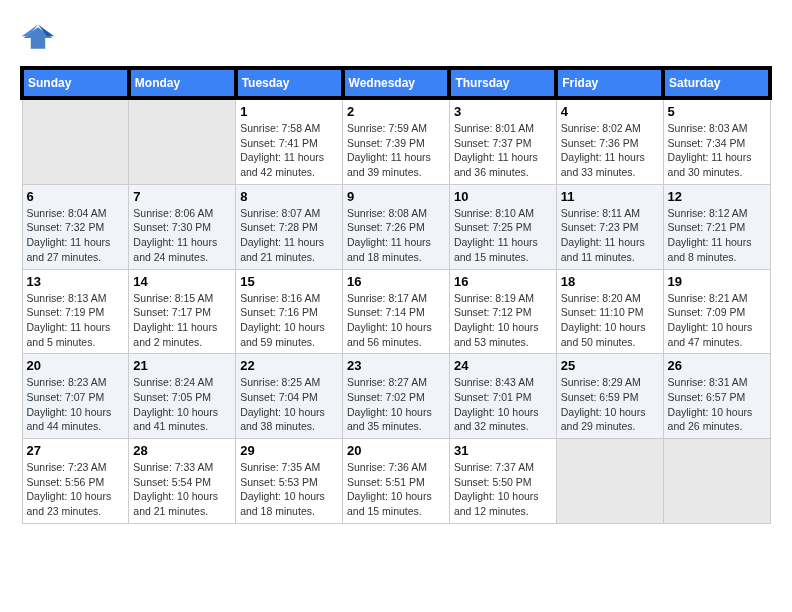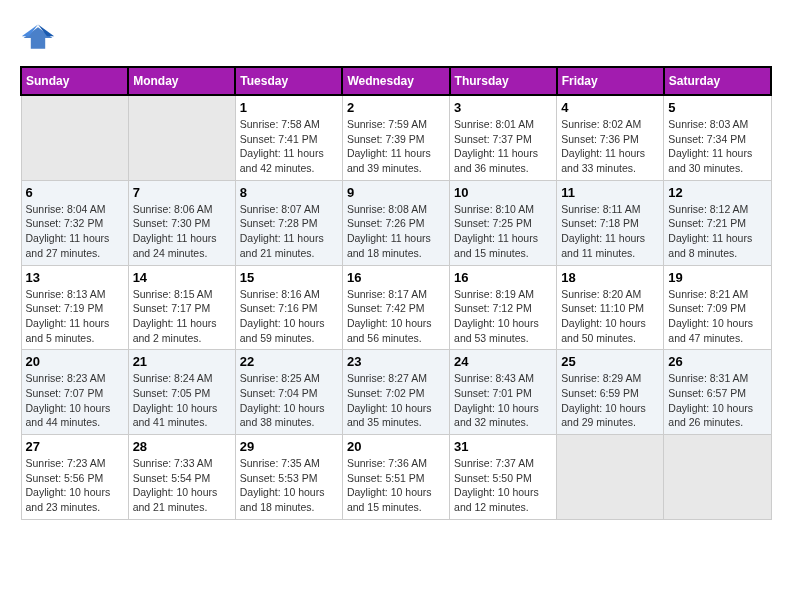--- a/index.html
+++ b/index.html
@@ -45,27 +45,27 @@
     .location-title {
       font-size: 18px;
       color: #555;
     }
     table {
       width: 100%;
       border-collapse: collapse;
       font-size: 11px;
     }
     thead tr th {
-      background-color: #a21caf;
+      background-color: #3b82f6;
       color: #fff;
       padding: 6px 4px;
       text-align: left;
       font-size: 12px;
       font-weight: bold;
-      border: 2px solid #000000;
+      border: 4px solid #000000;
     }
     tbody tr td {
       vertical-align: top;
       border: 1px solid #ccc;
       padding: 4px;
       min-height: 80px;
       width: 107px;
     }
     tbody tr:nth-child(odd) td {
       background-color: #ffffff;
@@ -183,21 +183,21 @@
         </td>
         <td>
           <span class="day-number">10</span>
           <div class="cell-content">Sunrise: 8:10 AM
 Sunset: 7:25 PM
 Daylight: 11 hours and 15 minutes.</div>
         </td>
         <td>
           <span class="day-number">11</span>
           <div class="cell-content">Sunrise: 8:11 AM
-Sunset: 7:18 PM
+Sunset: 7:23 PM
 Daylight: 11 hours and 11 minutes.</div>
         </td>
         <td>
           <span class="day-number">12</span>
           <div class="cell-content">Sunrise: 8:12 AM
 Sunset: 7:21 PM
 Daylight: 11 hours and 8 minutes.</div>
         </td>
       </tr>
       <tr>
@@ -215,21 +215,21 @@
         </td>
         <td>
           <span class="day-number">15</span>
           <div class="cell-content">Sunrise: 8:16 AM
 Sunset: 7:16 PM
 Daylight: 10 hours and 59 minutes.</div>
         </td>
         <td>
           <span class="day-number">16</span>
           <div class="cell-content">Sunrise: 8:17 AM
-Sunset: 7:42 PM
+Sunset: 7:14 PM
 Daylight: 10 hours and 56 minutes.</div>
         </td>
         <td>
           <span class="day-number">16</span>
           <div class="cell-content">Sunrise: 8:19 AM
 Sunset: 7:12 PM
 Daylight: 10 hours and 53 minutes.</div>
         </td>
         <td>
           <span class="day-number">18</span>

